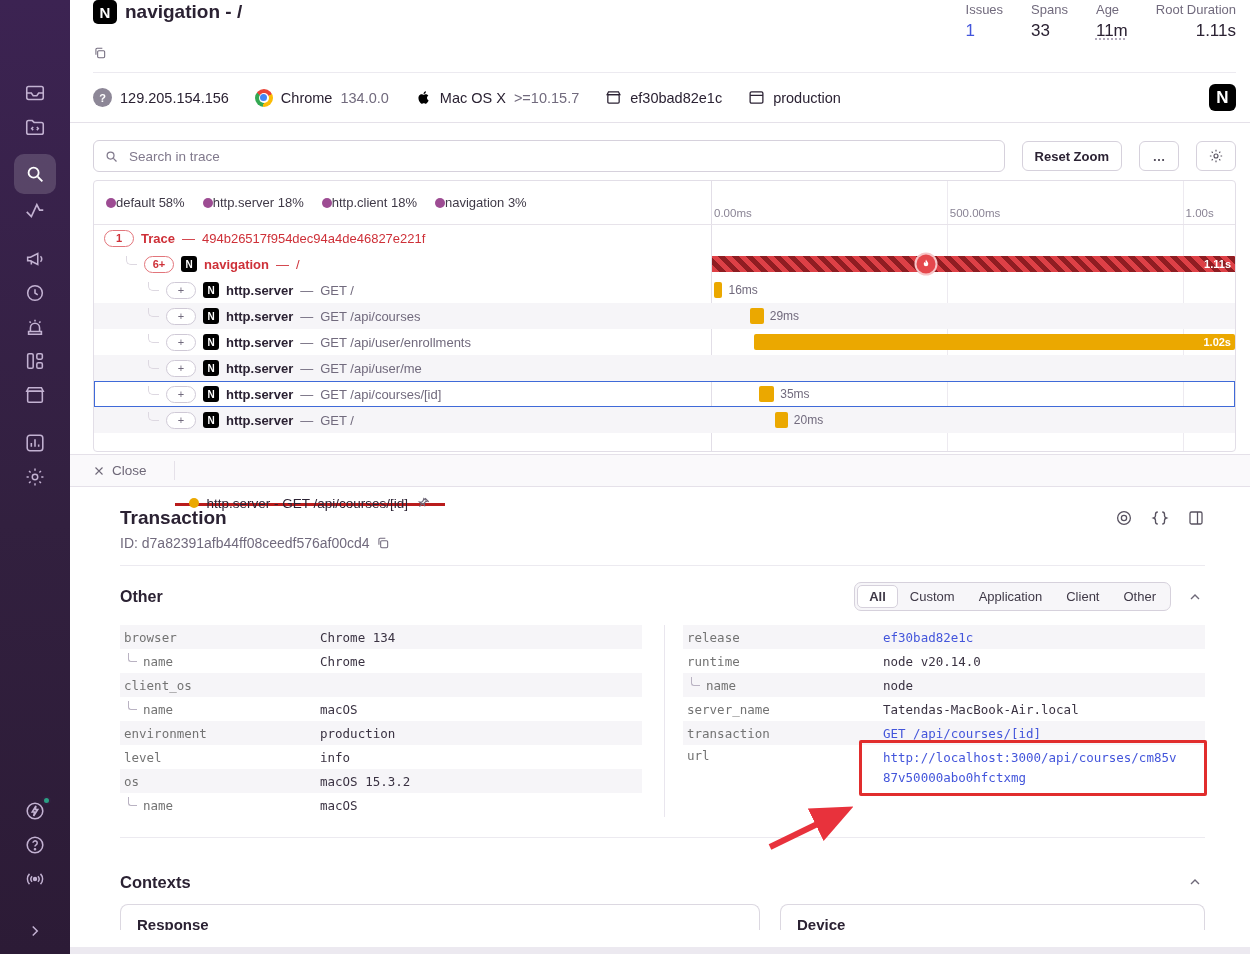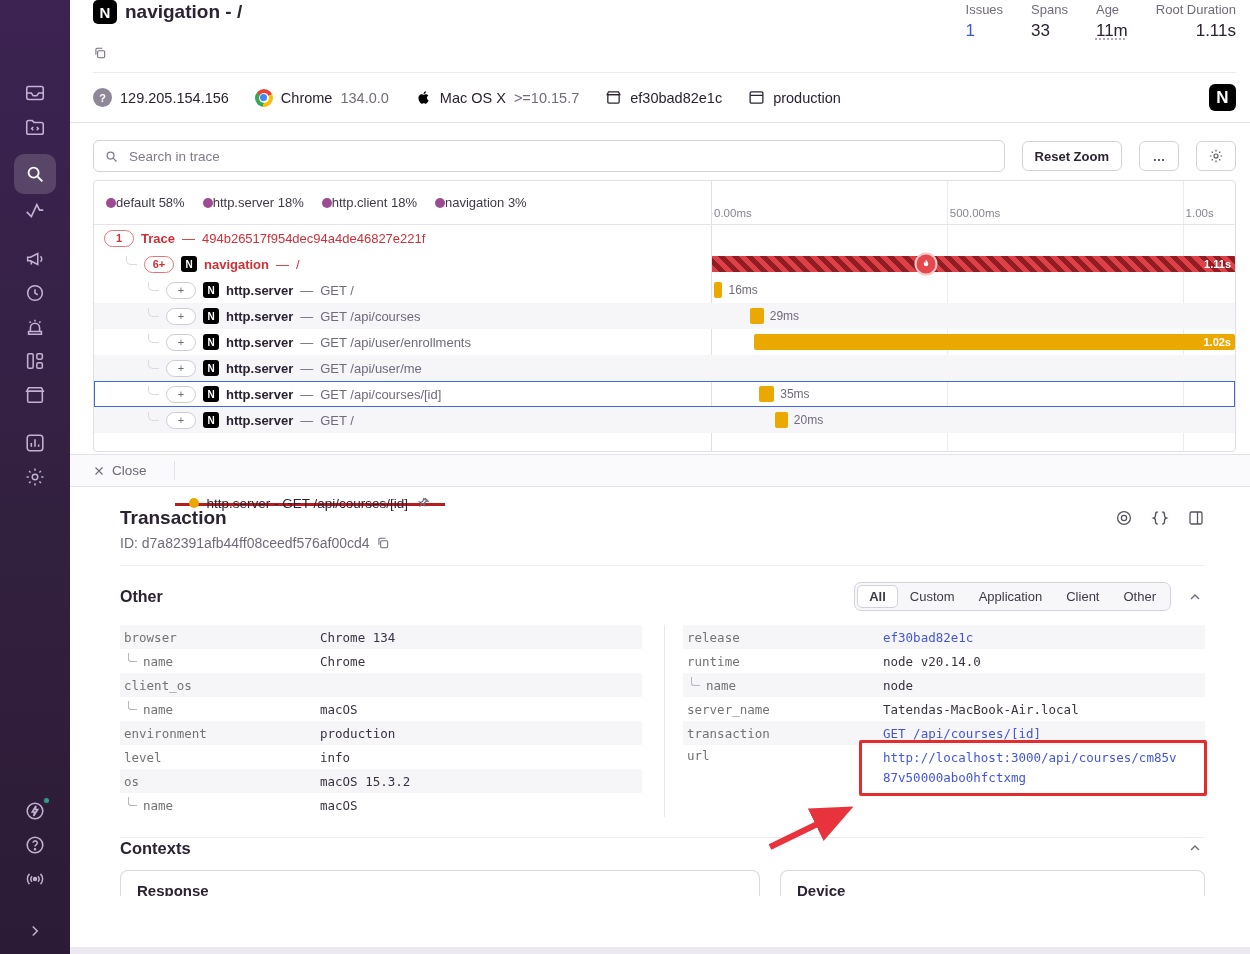--- a/index.html
+++ b/index.html
@@ -124,21 +124,21 @@
   .tag-row { display:flex; align-items:center; min-height:24px; font-family:"DejaVu Sans Mono", monospace; font-size:12.5px; padding:0 4px; }
   .tag-row.striped { background:#f6f5f8; }
   .tag-key { width:196px; flex:0 0 auto; color:#737373; display:flex; align-items:center; }
   .tag-key .sub-elbow { width:9px; height:9px; border-left:1px solid #b9b2c2; border-bottom:1px solid #b9b2c2;
                         border-bottom-left-radius:3px; margin:-8px 6px 0 4px; }
   .tag-val { color:#3a3242; position:relative; }
   .tag-val.link { color:#4355db; }
   .tag-row.url-row { align-items:flex-start; padding-top:3px; height:50px; }
   .url-val { width:300px; word-break:break-all; line-height:20px; }
   .red-box { position:absolute; left:-24px; top:-8px; width:348px; height:56px; border:3px solid #e12d2d; border-radius:2px; pointer-events:none; }
-  .ctx-head { display:flex; align-items:center; margin-top:20px; border-top:1px solid #eceaf0; padding-top:0; }
+  .ctx-head { display:flex; align-items:center; margin-top:20px; border-top:1px solid #eceaf0; padding-top:34px; }
   .ctx-title { font-size:16.5px; font-weight:700; flex:1; }
   .ctx-cards { display:flex; gap:20px; margin-top:12px; }
   .ctx-card { border:1px solid #dcd8e1; border-radius:8px 8px 0 0; border-bottom:none; height:26px; overflow:hidden; padding:11px 16px 0; }
   .ctx-card .card-title { font-size:15px; font-weight:700; }
   .ctx-card.c1 { flex:31; }
   .ctx-card.c2 { flex:20; }
   .annot-arrow { position:absolute; left:688px; top:795px; z-index:9; pointer-events:none; }
   svg.ic { display:block; }
 </style>
 </head>

